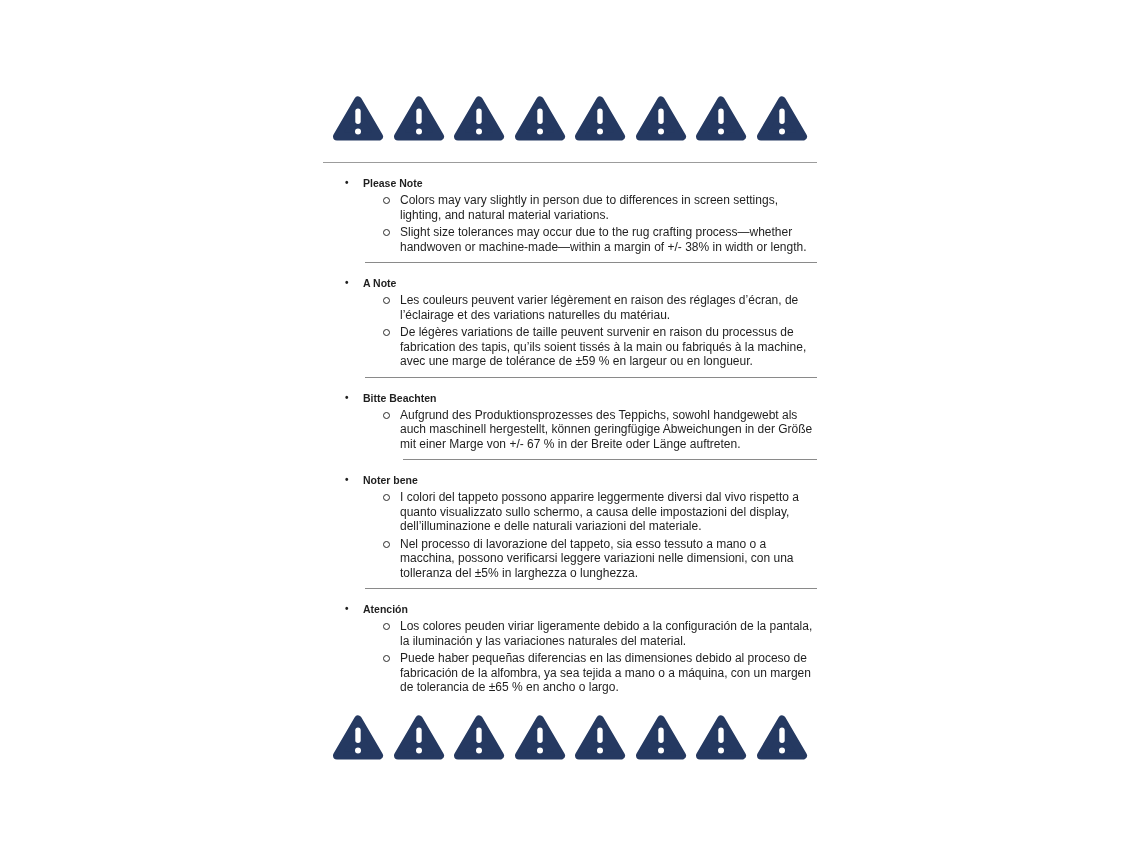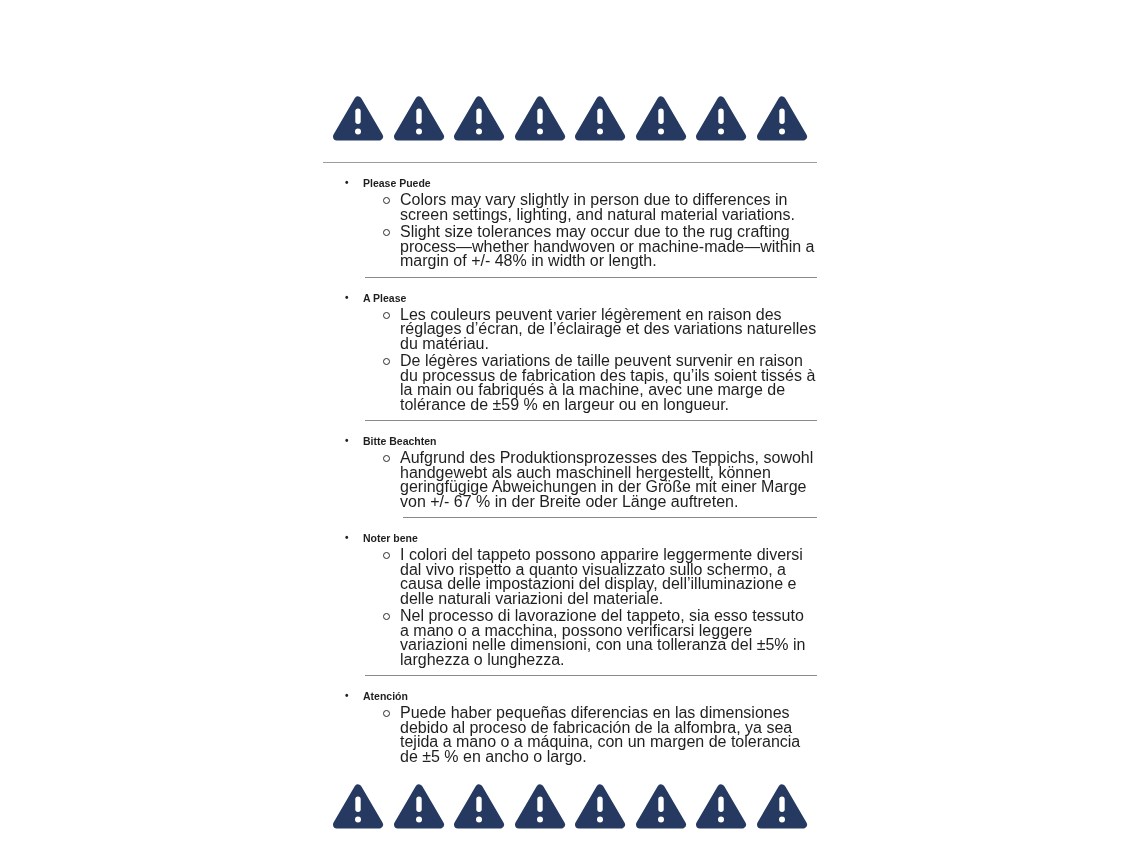--- a/index.html
+++ b/index.html
@@ -43,21 +43,21 @@
   }
   .bullet {
     width: 18px;
     flex-shrink: 0;
     font-size: 10px;
   }
   .subitem-row {
     display: flex;
     padding-left: 60px;
     margin-top: 3px;
-    font-size: 16px;
+    font-size: 12px;
     line-height: 14.5px;
   }
   .sub-bullet {
     width: 17px;
     flex-shrink: 0;
     padding-top: 4px;
   }
   .ring {
     display: block;
     width: 5px;
@@ -131,44 +131,44 @@
     <circle cx="26" cy="36.5" r="3" fill="#ffffff"></circle>
   </svg>
 </div>
 
     <hr class="top-divider">
 
     <div id="sections">
   <div class="section">
     <div class="heading-row">
       <span class="bullet">•</span>
-      <span class="heading-text">Please Puede</span>
+      <span class="heading-text">Please Note</span>
     </div>
     <div class="subitems">
   <div class="subitem-row">
     <span class="sub-bullet">
                 <span class="ring"></span>
               </span>
     <span class="subitem-text">Colors may vary slightly in person due to differences in screen settings, lighting, and natural material variations.</span>
   </div>
 
   <div class="subitem-row">
     <span class="sub-bullet">
                 <span class="ring"></span>
               </span>
-    <span class="subitem-text">Slight size tolerances may occur due to the rug crafting process—whether handwoven or machine-made—within a margin of +/- 48% in width or length.</span>
+    <span class="subitem-text">Slight size tolerances may occur due to the rug crafting process—whether handwoven or machine-made—within a margin of +/- 38% in width or length.</span>
   </div>
 </div>
     <hr class="section-divider">
   </div>
 
   <div class="section">
     <div class="heading-row">
       <span class="bullet">•</span>
-      <span class="heading-text">A Please</span>
+      <span class="heading-text">A Note</span>
     </div>
     <div class="subitems">
   <div class="subitem-row">
     <span class="sub-bullet">
                 <span class="ring"></span>
               </span>
     <span class="subitem-text">Les couleurs peuvent varier légèrement en raison des réglages d’écran, de l’éclairage et des variations naturelles du matériau.</span>
   </div>
 
   <div class="subitem-row">
@@ -220,26 +220,32 @@
 </div>
     <hr class="section-divider">
   </div>
 
   <div class="section">
     <div class="heading-row">
       <span class="bullet">•</span>
       <span class="heading-text">Atención</span>
     </div>
     <div class="subitems">
-
-  <div class="subitem-row">
-    <span class="sub-bullet">
-                <span class="ring"></span>
-              </span>
-    <span class="subitem-text">Puede haber pequeñas diferencias en las dimensiones debido al proceso de fabricación de la alfombra, ya sea tejida a mano o a máquina, con un margen de tolerancia de ±5 % en ancho o largo.</span>
+  <div class="subitem-row">
+    <span class="sub-bullet">
+                <span class="ring"></span>
+              </span>
+    <span class="subitem-text">Los colores peuden viriar ligeramente debido a la configuración de la pantala, la iluminación y las variaciones naturales del material.</span>
+  </div>
+
+  <div class="subitem-row">
+    <span class="sub-bullet">
+                <span class="ring"></span>
+              </span>
+    <span class="subitem-text">Puede haber pequeñas diferencias en las dimensiones debido al proceso de fabricación de la alfombra, ya sea tejida a mano o a máquina, con un margen de tolerancia de ±65 % en ancho o largo.</span>
   </div>
 </div>
 
   </div>
 </div>
 
     <div class="triangle-row bottom-row" id="banner-bottom">
   <svg viewBox="0 0 52 47" aria-hidden="true">
     <path d="M26 5.5 L47 41.5 L5 41.5 Z" fill="var(--tri)" stroke="var(--tri)" stroke-width="8" stroke-linejoin="round"></path>
     <rect x="23.3" y="13.5" width="5.4" height="15.5" rx="2.7" fill="#ffffff"></rect>

